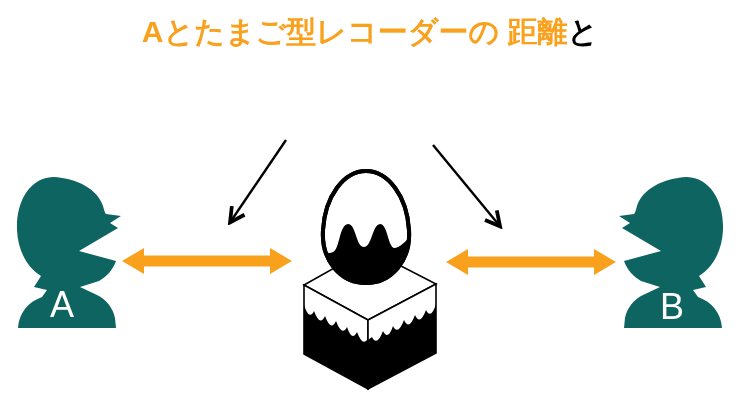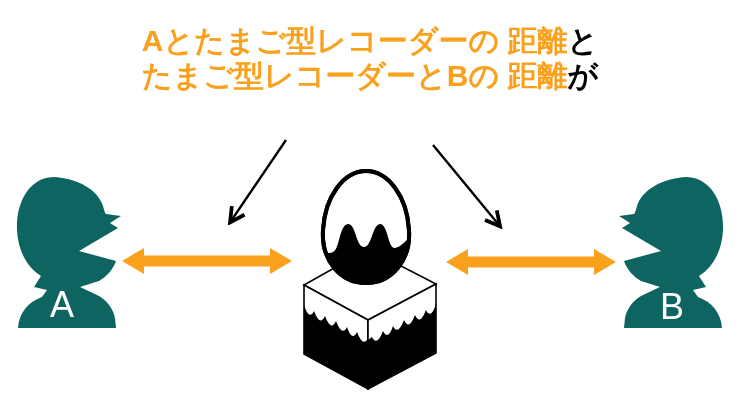--- a/index.html
+++ b/index.html
@@ -12,40 +12,38 @@
   html,body{margin:0;padding:0;}
   body{
     width:740px;height:403px;position:relative;overflow:hidden;
     background:var(--background);
     font-family:"Liberation Sans","DejaVu Sans",sans-serif;
   }
   .title{
     position:absolute;top:14px;left:0;width:740px;
     text-align:center;font-weight:bold;font-size:30px;line-height:35px;
     white-space:nowrap;
-    margin-top:9px;
   }
   .title .orange{color:var(--accent-orange);}
   .title .black{color:var(--ink-black);}
   svg.diagram{position:absolute;left:0;top:0;}
   .teal{fill:var(--person-teal);}
   .orange-fill{fill:var(--accent-orange);}
   .ink{stroke:var(--ink-black);}
   .person-label{
     fill:var(--label-text);
     font-family:"Liberation Sans","DejaVu Sans",sans-serif;
     font-size:36px;
   }
 </style>
 </head>
 <body>
 
 <div class="title">
   <div><span class="orange">Aとたまご型レコーダーの 距離</span><span class="black">と</span></div>
-  <div><span class="orange">たまご型レコーダーとBの 距離</span><span class="black">が</span></div>
 </div>
 
 <svg class="diagram" width="740" height="403" viewBox="0 0 740 403">
   <defs>
 
     <path id="headPath" d="M 53 177
       C 78 178 98 190 103 206
       C 104 210 105 213 106 214
       L 121 216 L 110 223 L 118 228
       L 79 251

